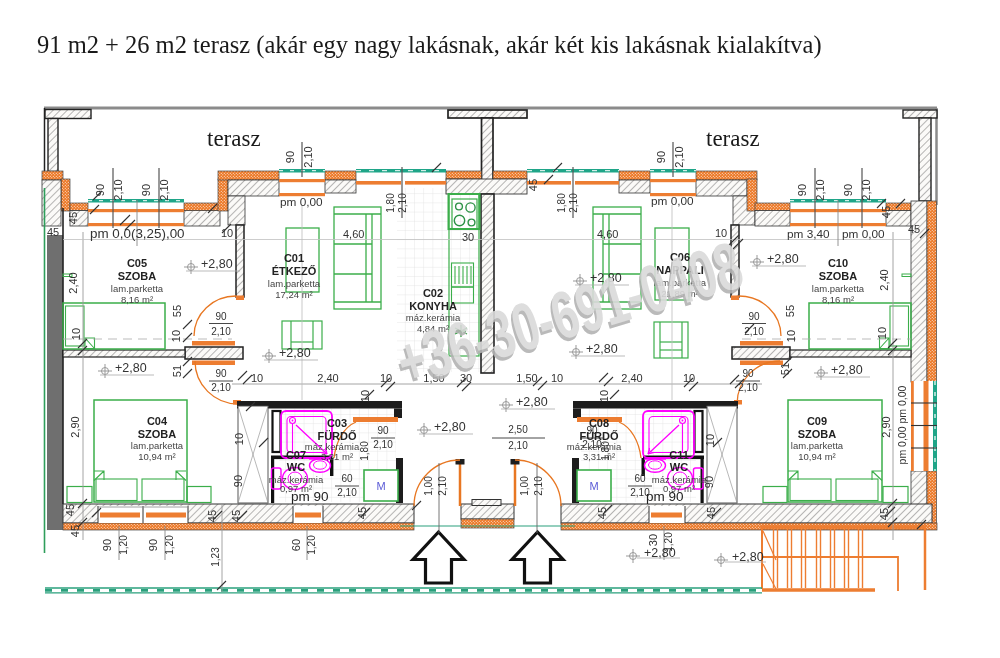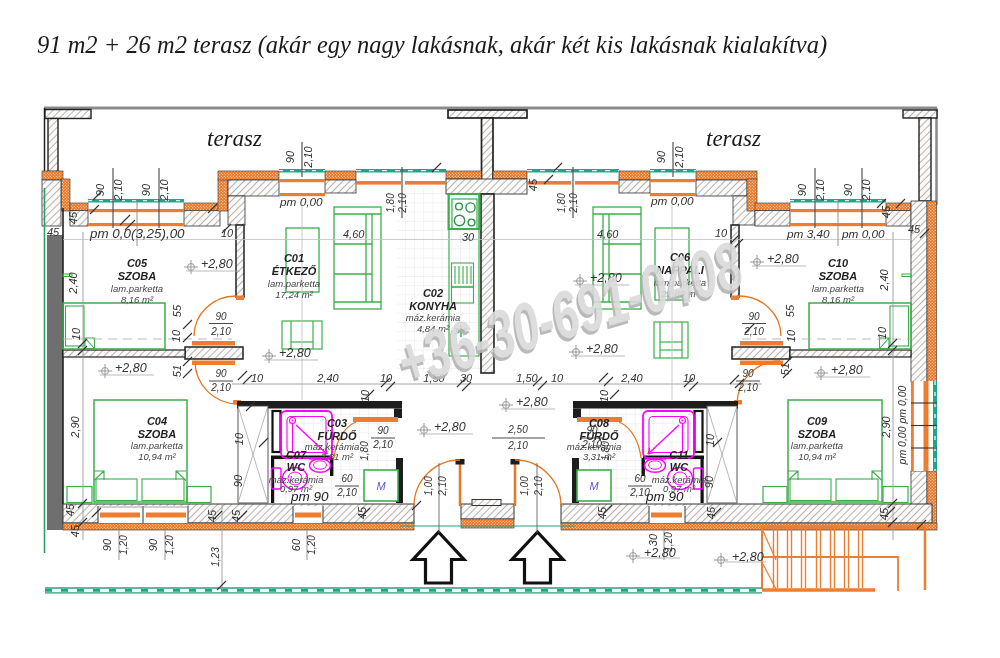--- a/index.html
+++ b/index.html
@@ -1,16 +1,16 @@
 <!DOCTYPE html>
 <html><head>
 <meta charset="utf-8">
 <style>
   html,body{margin:0;padding:0;background:#fff;}
-  .page{position:relative;width:1000px;height:658px;background:#f9a8d4;overflow:hidden;font-style:italic;}
+  .page{position:relative;width:1000px;height:658px;background:#f9a8d4;overflow:hidden;}
   svg{display:block;}
   text{font-family:"Liberation Sans",sans-serif;}
   svg text{fill:#333;}
   svg text[fill="#5b5bd6"]{fill:#5b5bd6;}
   svg text[fill="#222"]{fill:#222;}
   svg text[fill="#b3b3b3"]{fill:#b3b3b3;}
   svg text[fill="#dadada"]{fill:#dadada;}
   .ser{font-family:"Liberation Serif",serif;fill:#1a1a1a;}
   .dim{font-size:11px;fill:#333;}
   .dims{font-size:10px;fill:#333;}

